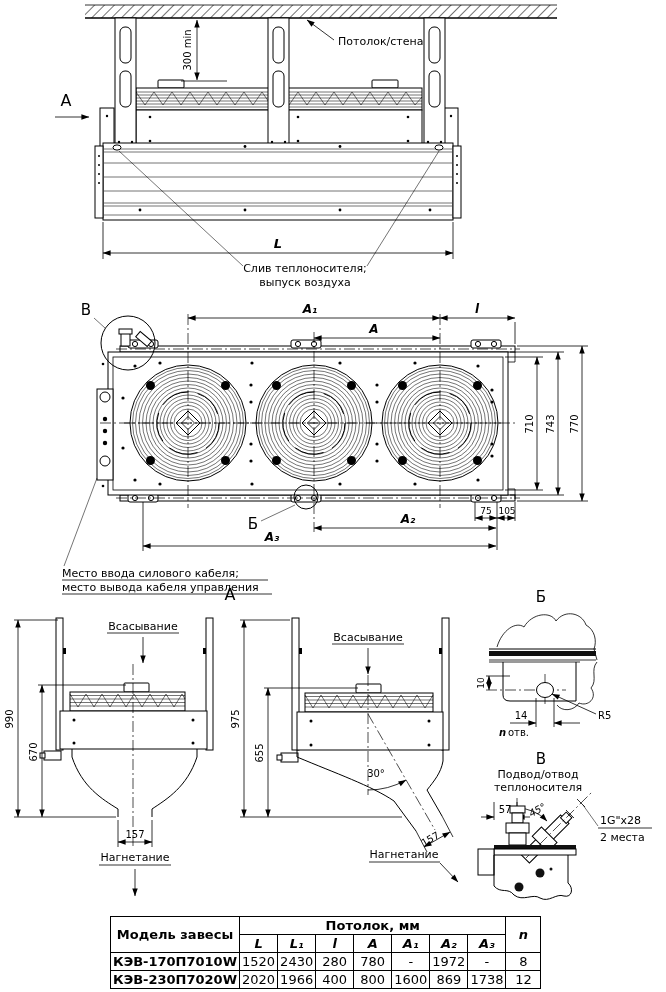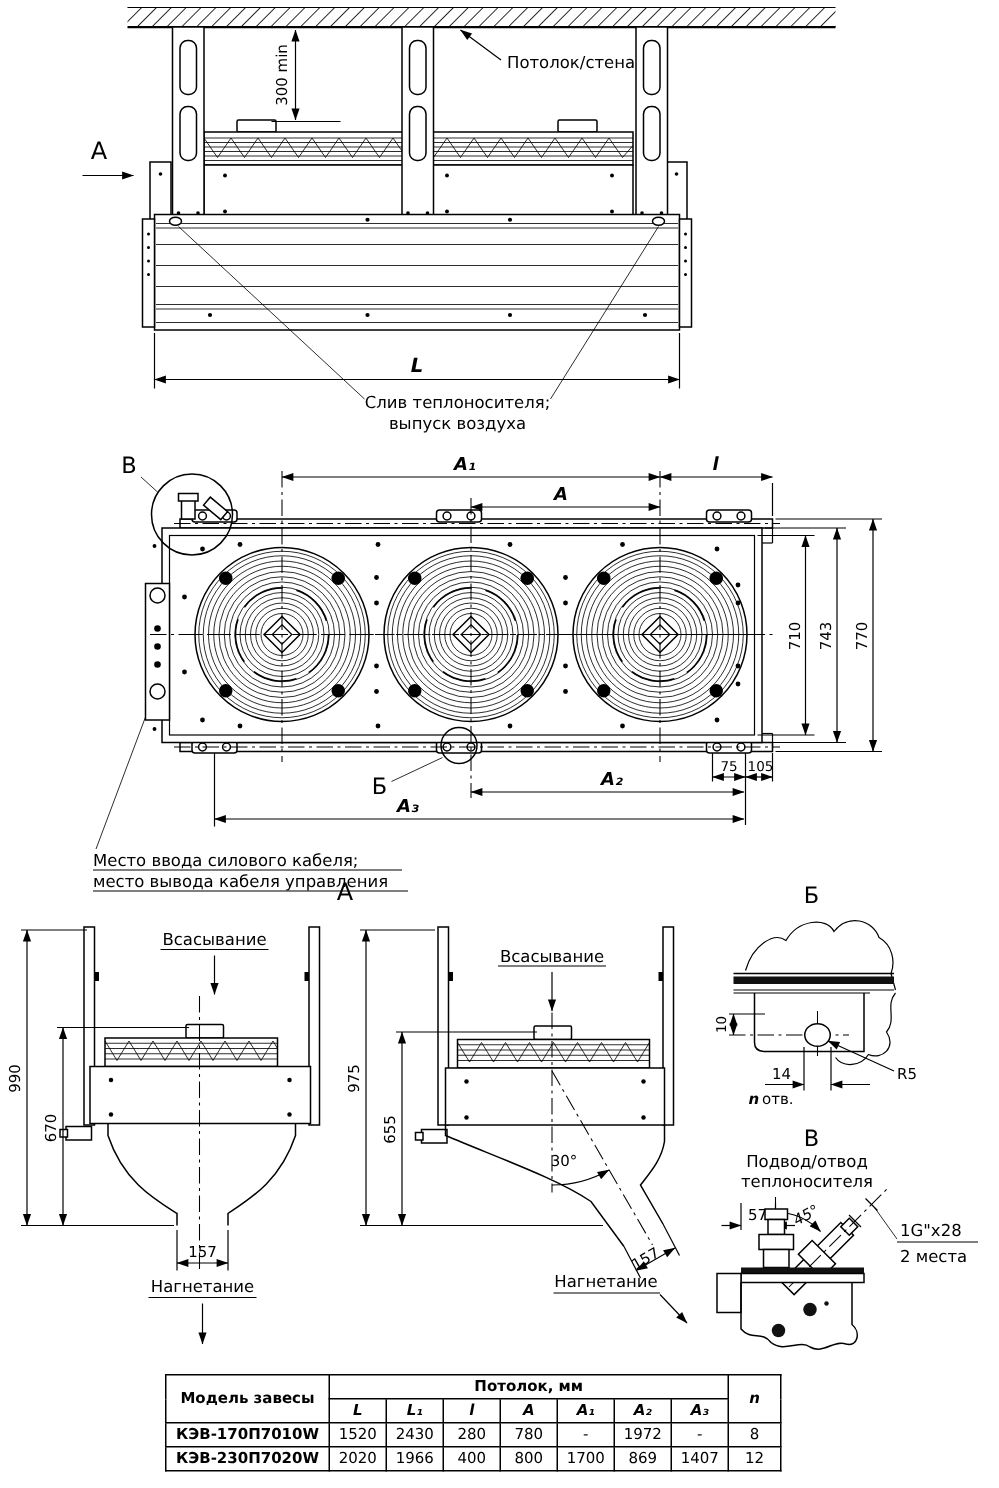--- a/index.html
+++ b/index.html
@@ -13,21 +13,21 @@
   .wh{fill:#fff;stroke:#000;stroke-width:1}
   .bk{fill:#111;stroke:none}
   .dt{fill:#000;stroke:none}
   .cl{stroke:#000;fill:none;stroke-width:.7;stroke-dasharray:11 3 2 3}
   .dim{stroke:#000;fill:none;stroke-width:.8}
   text{font-family:"DejaVu Sans",sans-serif;fill:#000}
   .f9{font-size:9px}.f10{font-size:10px}.f11{font-size:11px}.f12{font-size:12px}
   .f13{font-size:13px}.f15{font-size:15px}.f16{font-size:16px}
   .it{font-style:italic}.bd{font-weight:bold}.mid{text-anchor:middle}
   table.spec{position:absolute;left:110px;top:916px;border-collapse:collapse;background:#fff;
-             font-size:10px;color:#000;table-layout:fixed}
+             font-size:13px;color:#000;table-layout:fixed}
   table.spec td{border:1.2px solid #000;text-align:center;padding:1px 2px;height:13px;overflow:hidden}
   table.spec td.mod{width:104px}
   table.spec td.num{width:33px}
   table.spec td.ncol{width:30px}
   .hd{font-weight:bold}
   .dimh{font-weight:bold;font-style:italic}
 </style>
 </head>
 <body>
 
@@ -480,20 +480,20 @@
       <td class="num">1972</td>
       <td class="num">-</td>
       <td class="ncol">8</td>
     </tr>
     <tr>
       <td class="mod hd">КЭВ-230П7020W</td>
       <td class="num">2020</td>
       <td class="num">1966</td>
       <td class="num">400</td>
       <td class="num">800</td>
-      <td class="num">1700</td>
+      <td class="num">1600</td>
       <td class="num">869</td>
-      <td class="num">1407</td>
+      <td class="num">1738</td>
       <td class="ncol">12</td>
     </tr>
   </tbody>
 </table>
 </div>
 
 </body></html>

